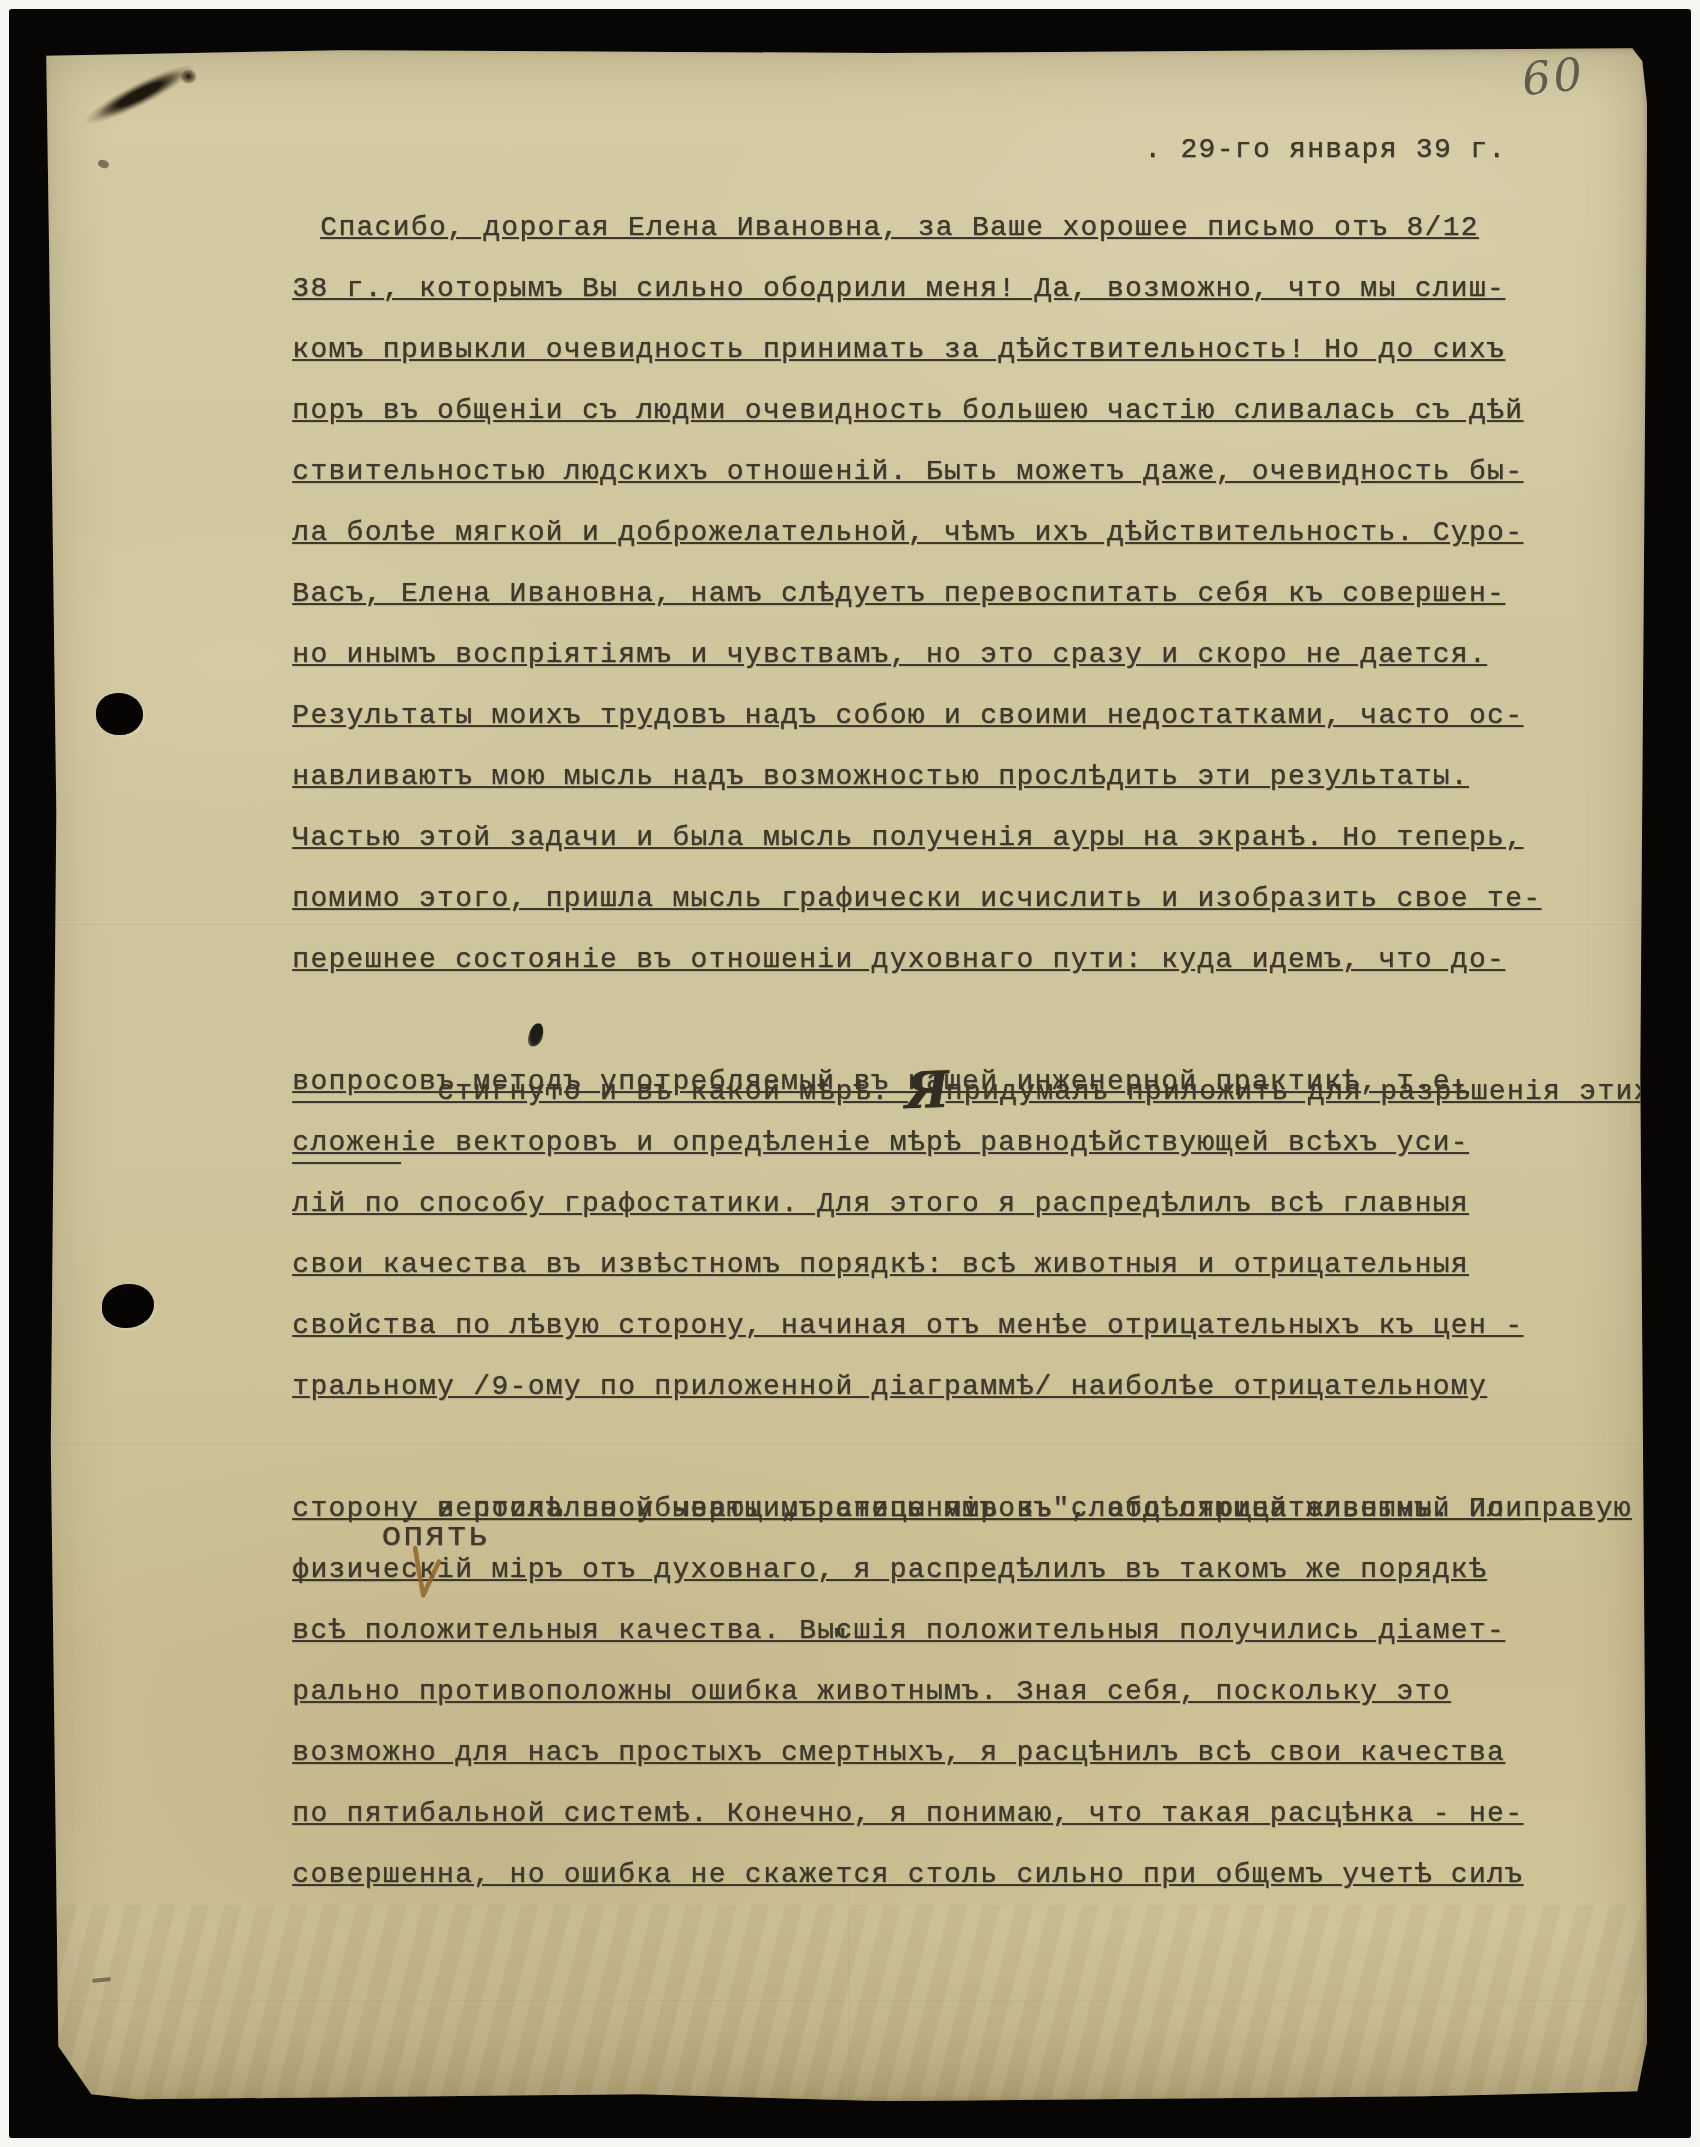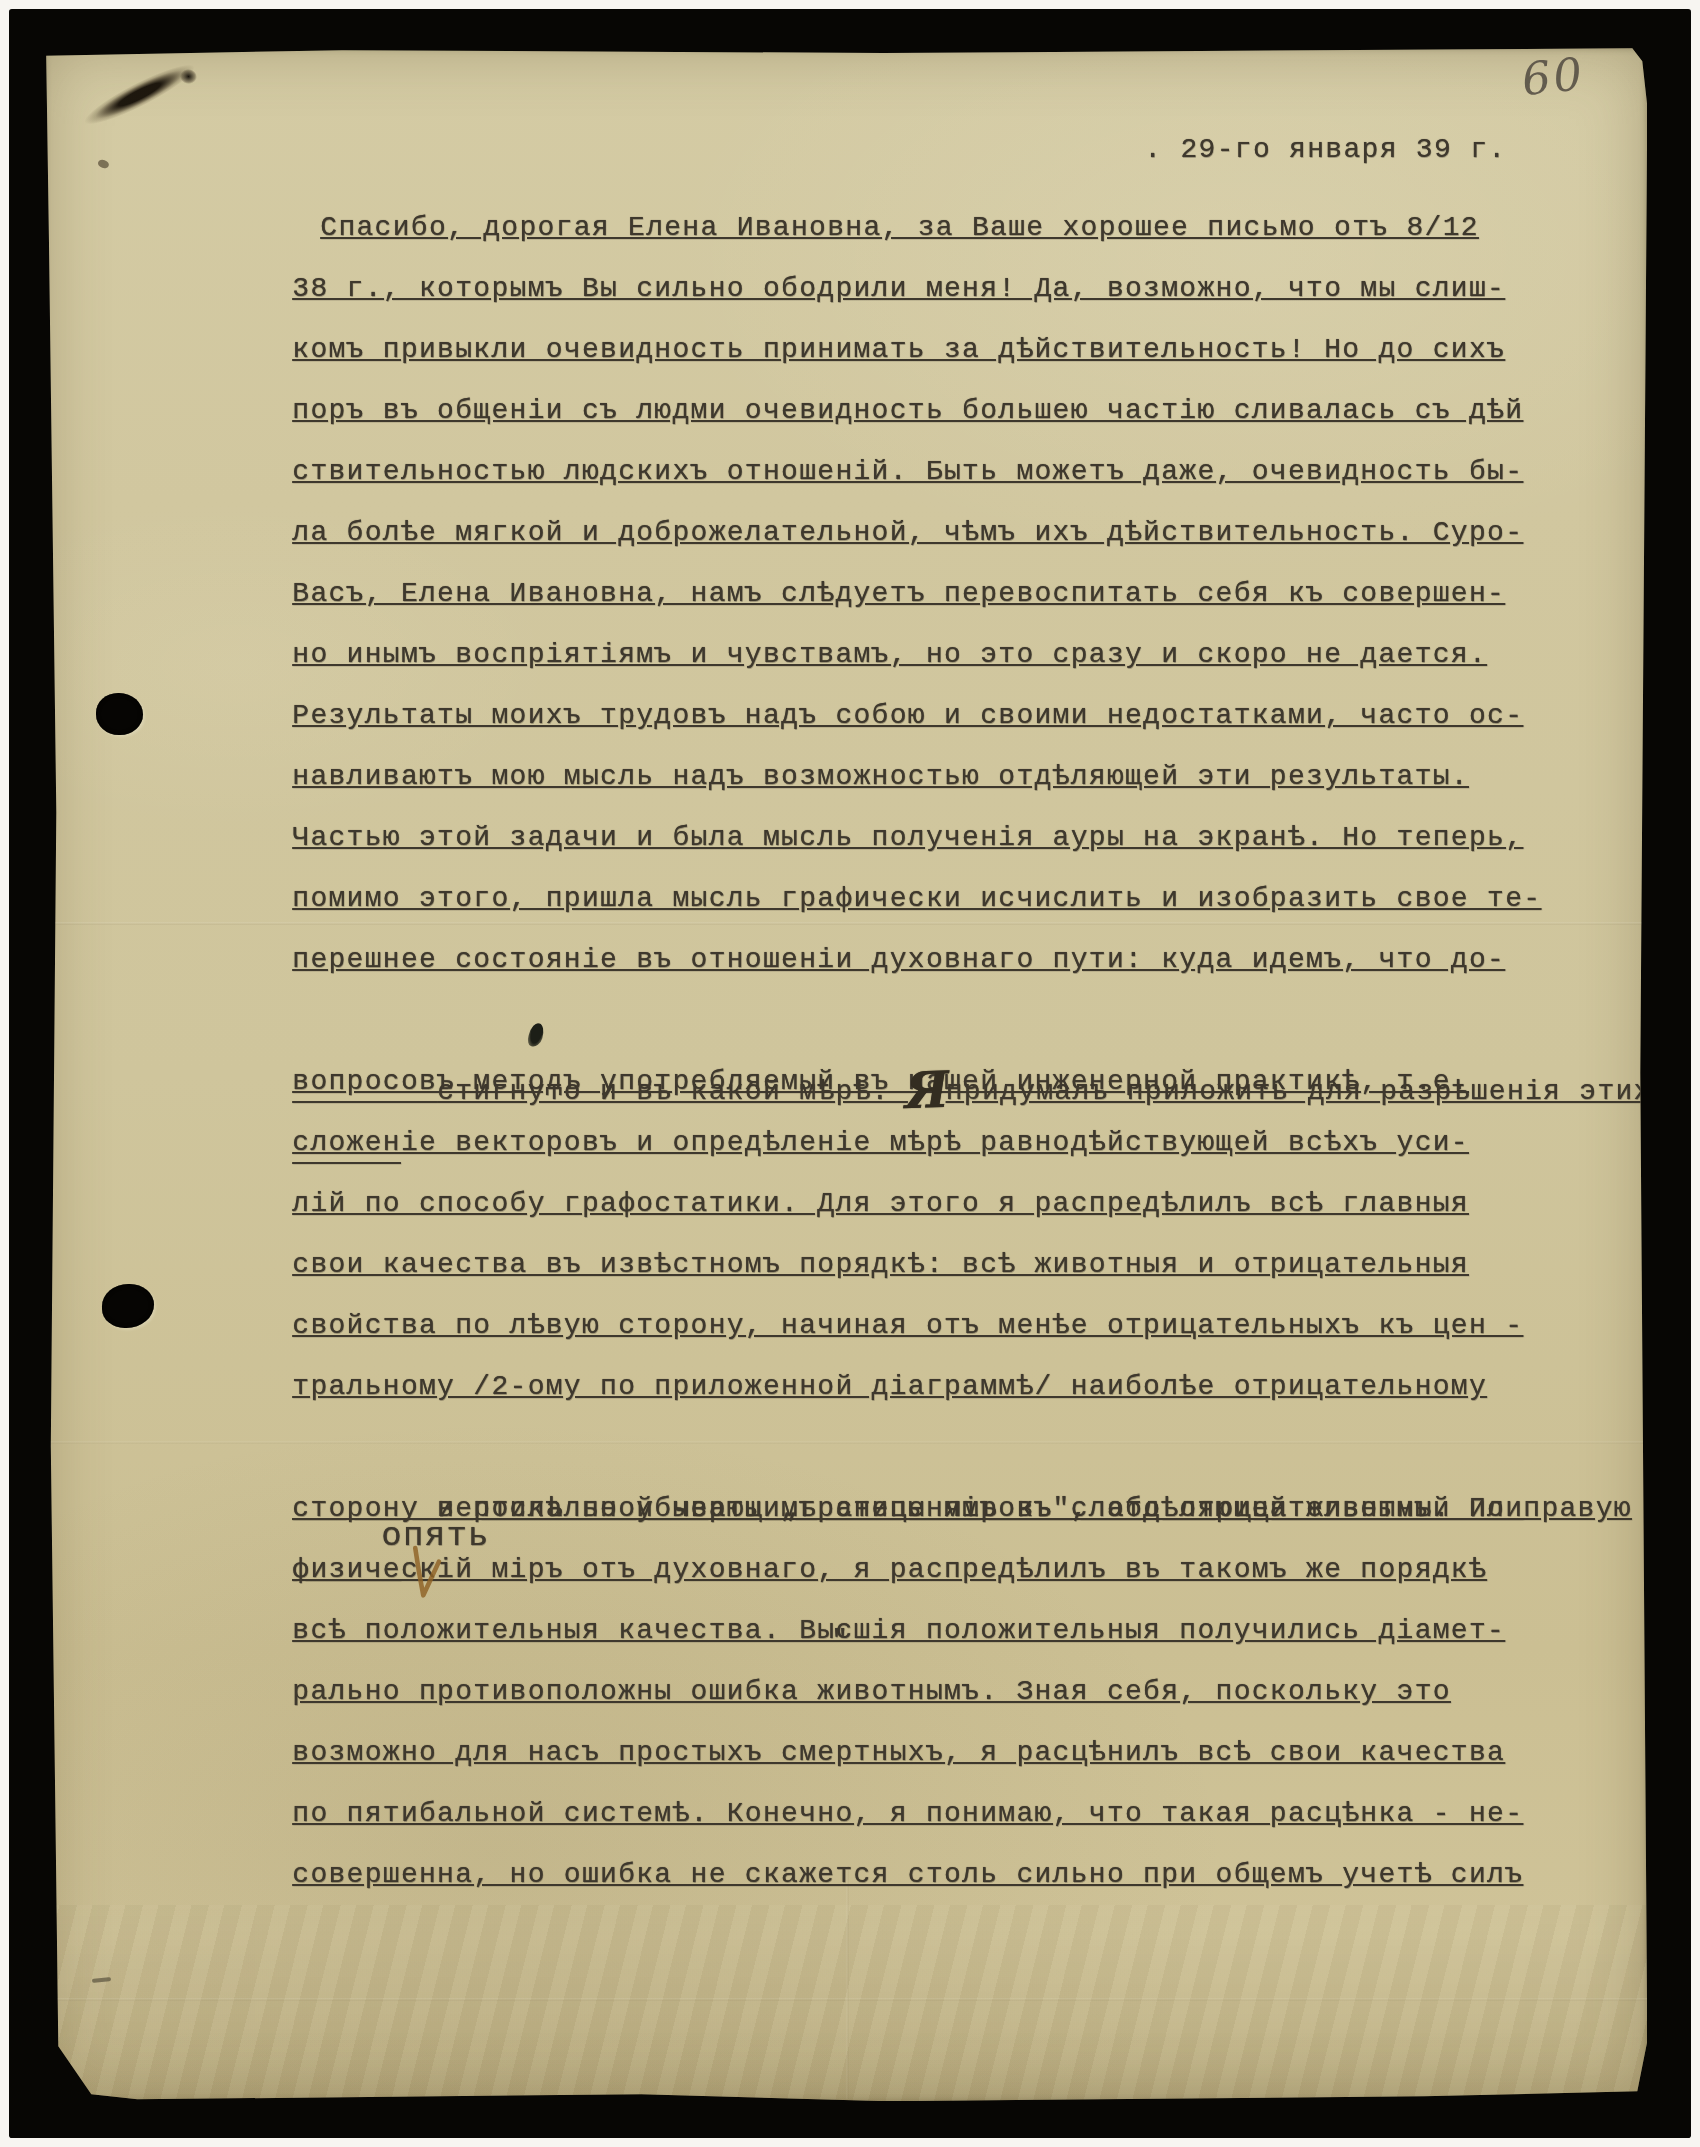--- a/index.html
+++ b/index.html
@@ -123,33 +123,33 @@
     <div class="body-lines typed">
       <div class="line indent">Спасибо, дорогая Елена Ивановна, за Ваше хорошее письмо отъ 8/12</div>
       <div class="line">38 г., которымъ Вы сильно ободрили меня! Да, возможно, что мы слиш-</div>
       <div class="line">комъ привыкли очевидность принимать за дѣйствительность! Но до сихъ</div>
       <div class="line">поръ въ общеніи съ людми очевидность большею частію сливалась съ дѣй</div>
       <div class="line">ствительностью людскихъ отношеній. Быть можетъ даже, очевидность бы-</div>
       <div class="line">ла болѣе мягкой и доброжелательной, чѣмъ ихъ дѣйствительность. Суро-</div>
       <div class="line">Васъ, Елена Ивановна, намъ слѣдуетъ перевоспитать себя къ совершен-</div>
       <div class="line">но инымъ воспріятіямъ и чувствамъ, но это сразу и скоро не дается.</div>
       <div class="line">Результаты моихъ трудовъ надъ собою и своими недостатками, часто ос-</div>
-      <div class="line">навливаютъ мою мысль надъ возможностью отдѣляющей эти результаты.</div>
+      <div class="line">навливаютъ мою мысль надъ возможностью прослѣдить эти результаты.</div>
       <div class="line">Частью этой задачи и была мысль полученія ауры на экранѣ. Но теперь,</div>
       <div class="line">помимо этого, пришла мысль графически исчислить и изобразить свое те-</div>
       <div class="line">перешнее состояніе въ отношеніи духовнаго пути: куда идемъ, что до-</div>
       <div class="line">
         <span>стигнуто и въ какой мѣрѣ. </span><span class="hw-ya">Я</span><span>придумалъ приложить для разрѣшенія этихъ</span>
       </div>
       <div class="line">вопросовъ методъ употребляемый въ нашей инженерной практикѣ, т.е.</div>
       <div class="line">сложеніе векторовъ и опредѣленіе мѣрѣ равнодѣйствующей всѣхъ уси-</div>
       <div class="line">лій по способу графостатики. Для этого я распредѣлилъ всѣ главныя</div>
       <div class="line">свои качества въ извѣстномъ порядкѣ: всѣ животныя и отрицательныя</div>
       <div class="line">свойства по лѣвую сторону, начиная отъ менѣе отрицательныхъ къ цен -</div>
-      <div class="line">тральному /2-ому по приложенной діаграммѣ/ наиболѣе отрицательному</div>
+      <div class="line">тральному /9-ому по приложенной діаграммѣ/ наиболѣе отрицательному</div>
       <div class="line">
         <span>и послѣ</span><span> по убывающимъ степенямъ къ слабо отрицательнымъ. По правую</span>
       </div>
       <div class="line">сторону вертикальной черты „границы міровъ", отдѣляющей животный или</div>
       <div class="line">физическій міръ отъ духовнаго, я распредѣлилъ въ такомъ же порядкѣ</div>
       <div class="line">всѣ положительныя качества. Высшія положительныя получились діамет-</div>
       <div class="line">рально противоположны ошибка животнымъ. Зная себя, поскольку это</div>
       <div class="line">возможно для насъ простыхъ смертныхъ, я расцѣнилъ всѣ свои качества</div>
       <div class="line">по пятибальной системѣ. Конечно, я понимаю, что такая расцѣнка - не-</div>
       <div class="line">совершенна, но ошибка не скажется столь сильно при общемъ учетѣ силъ</div>

